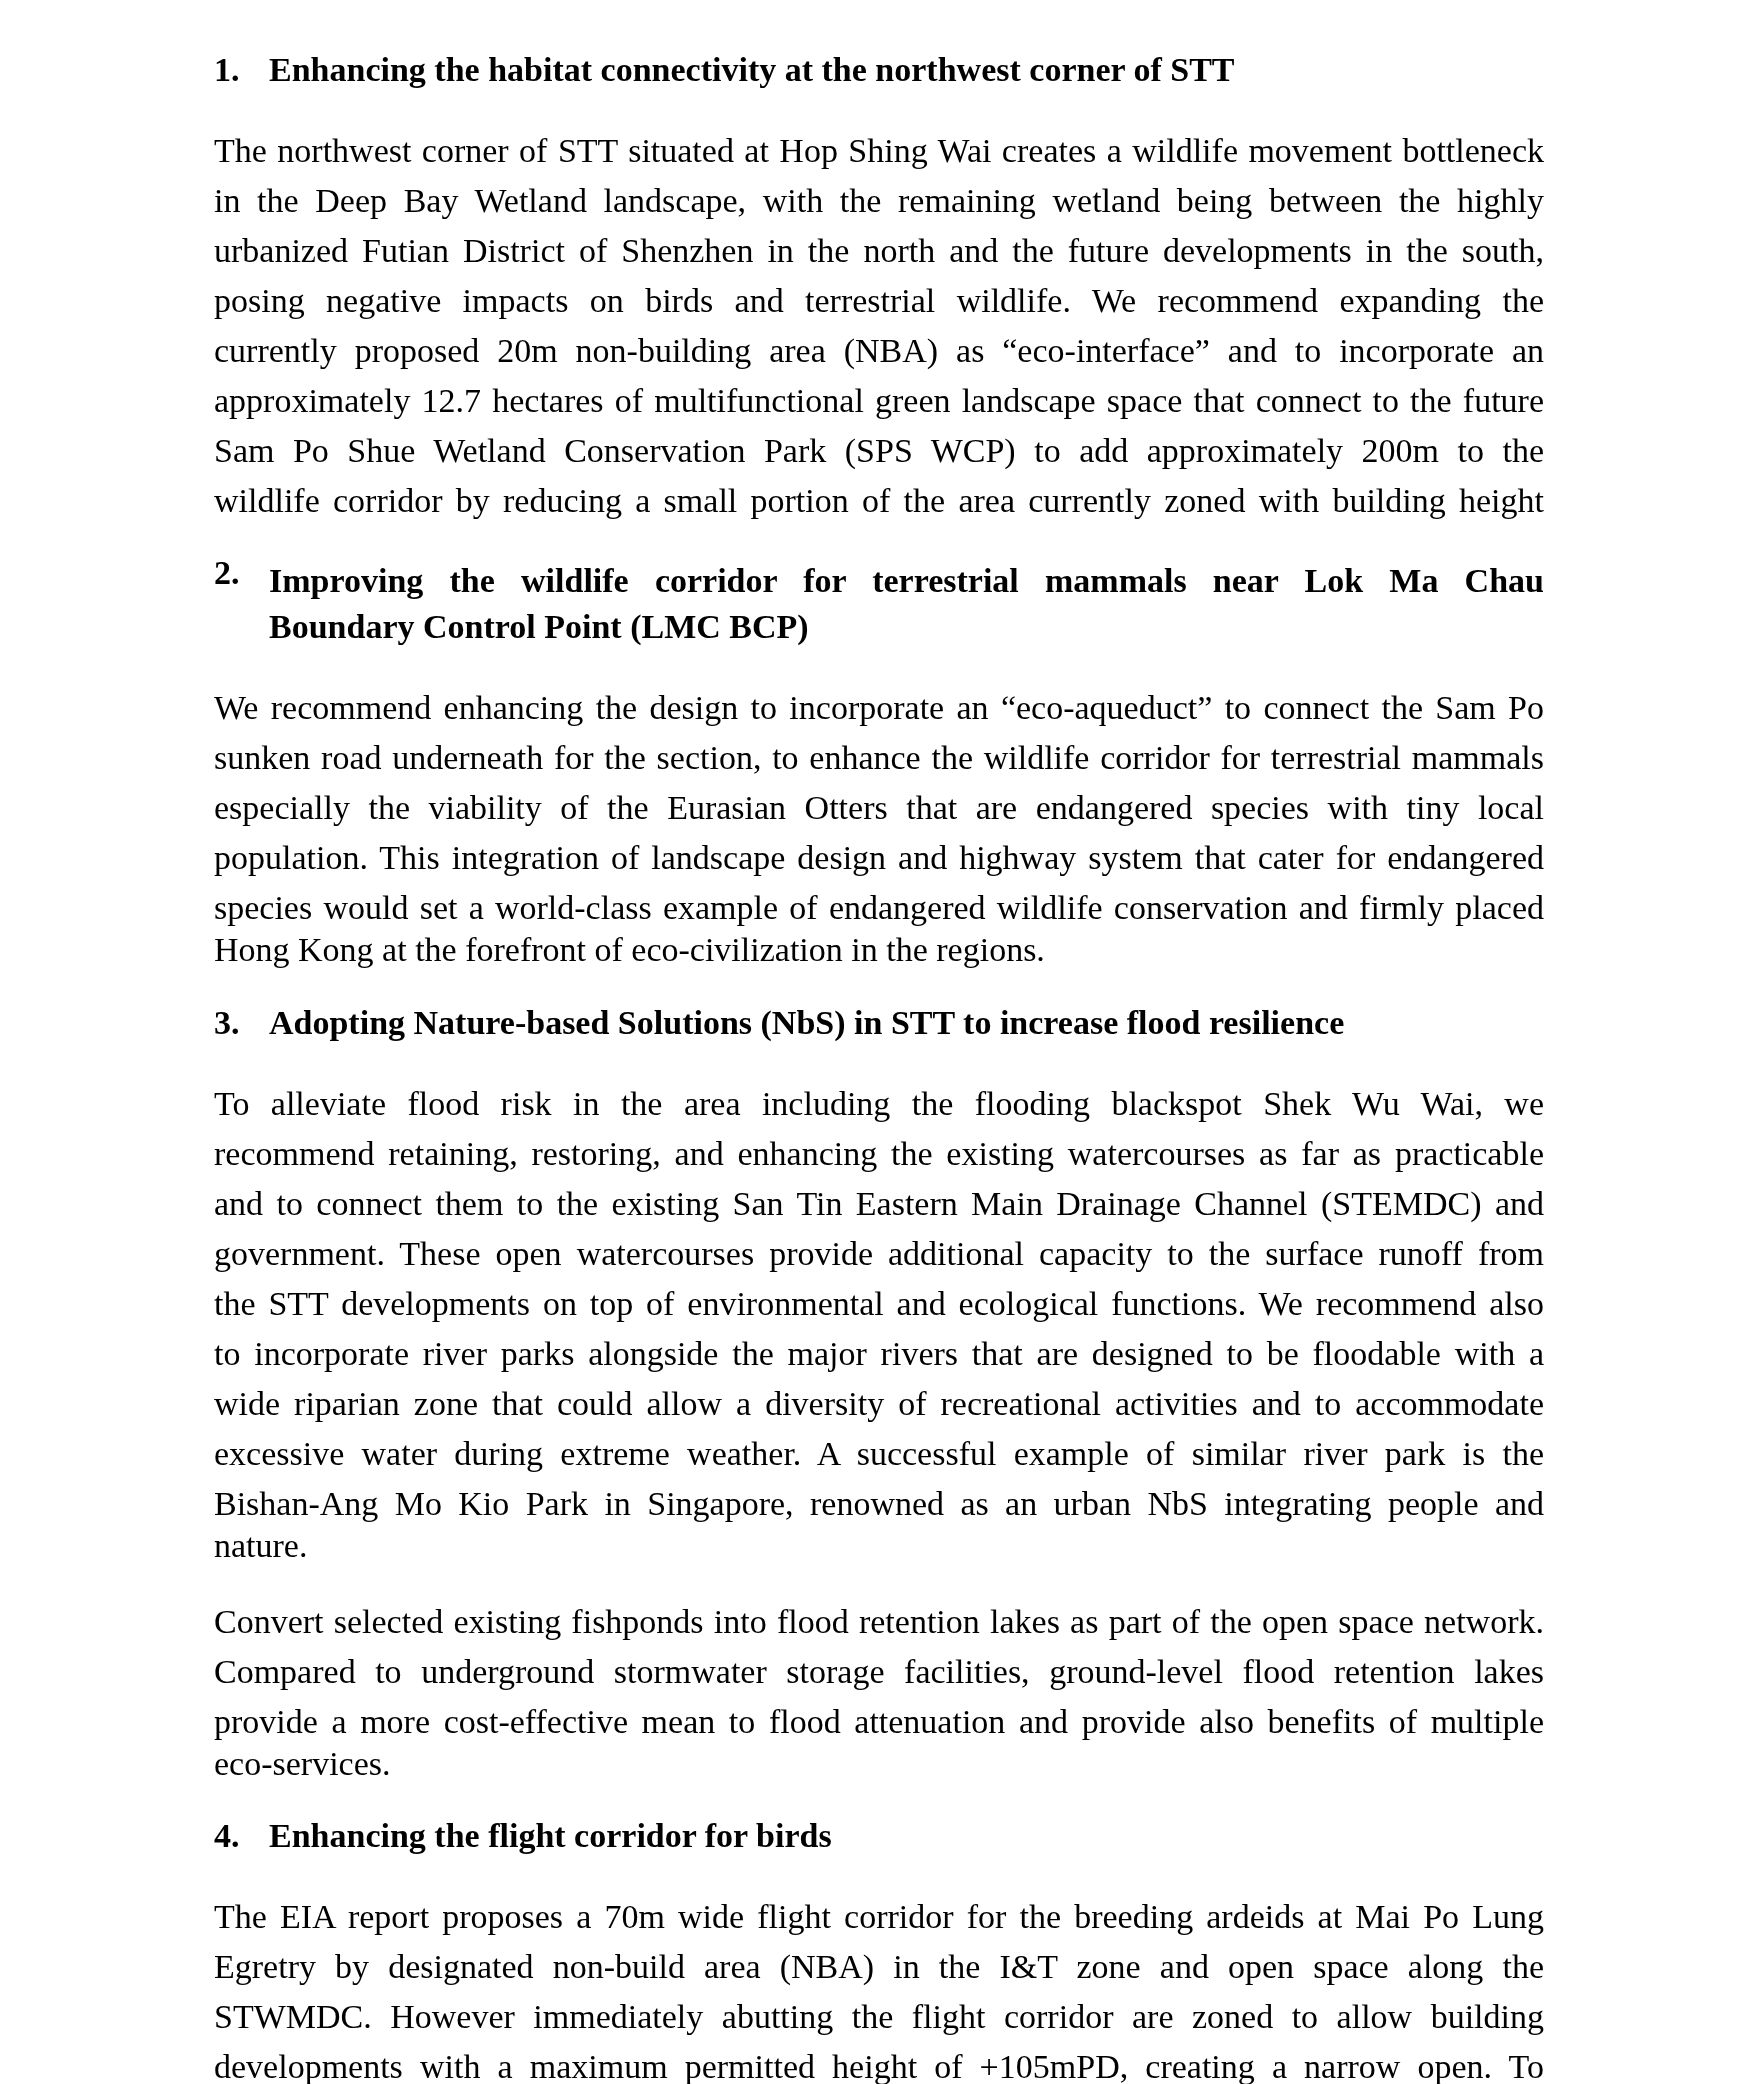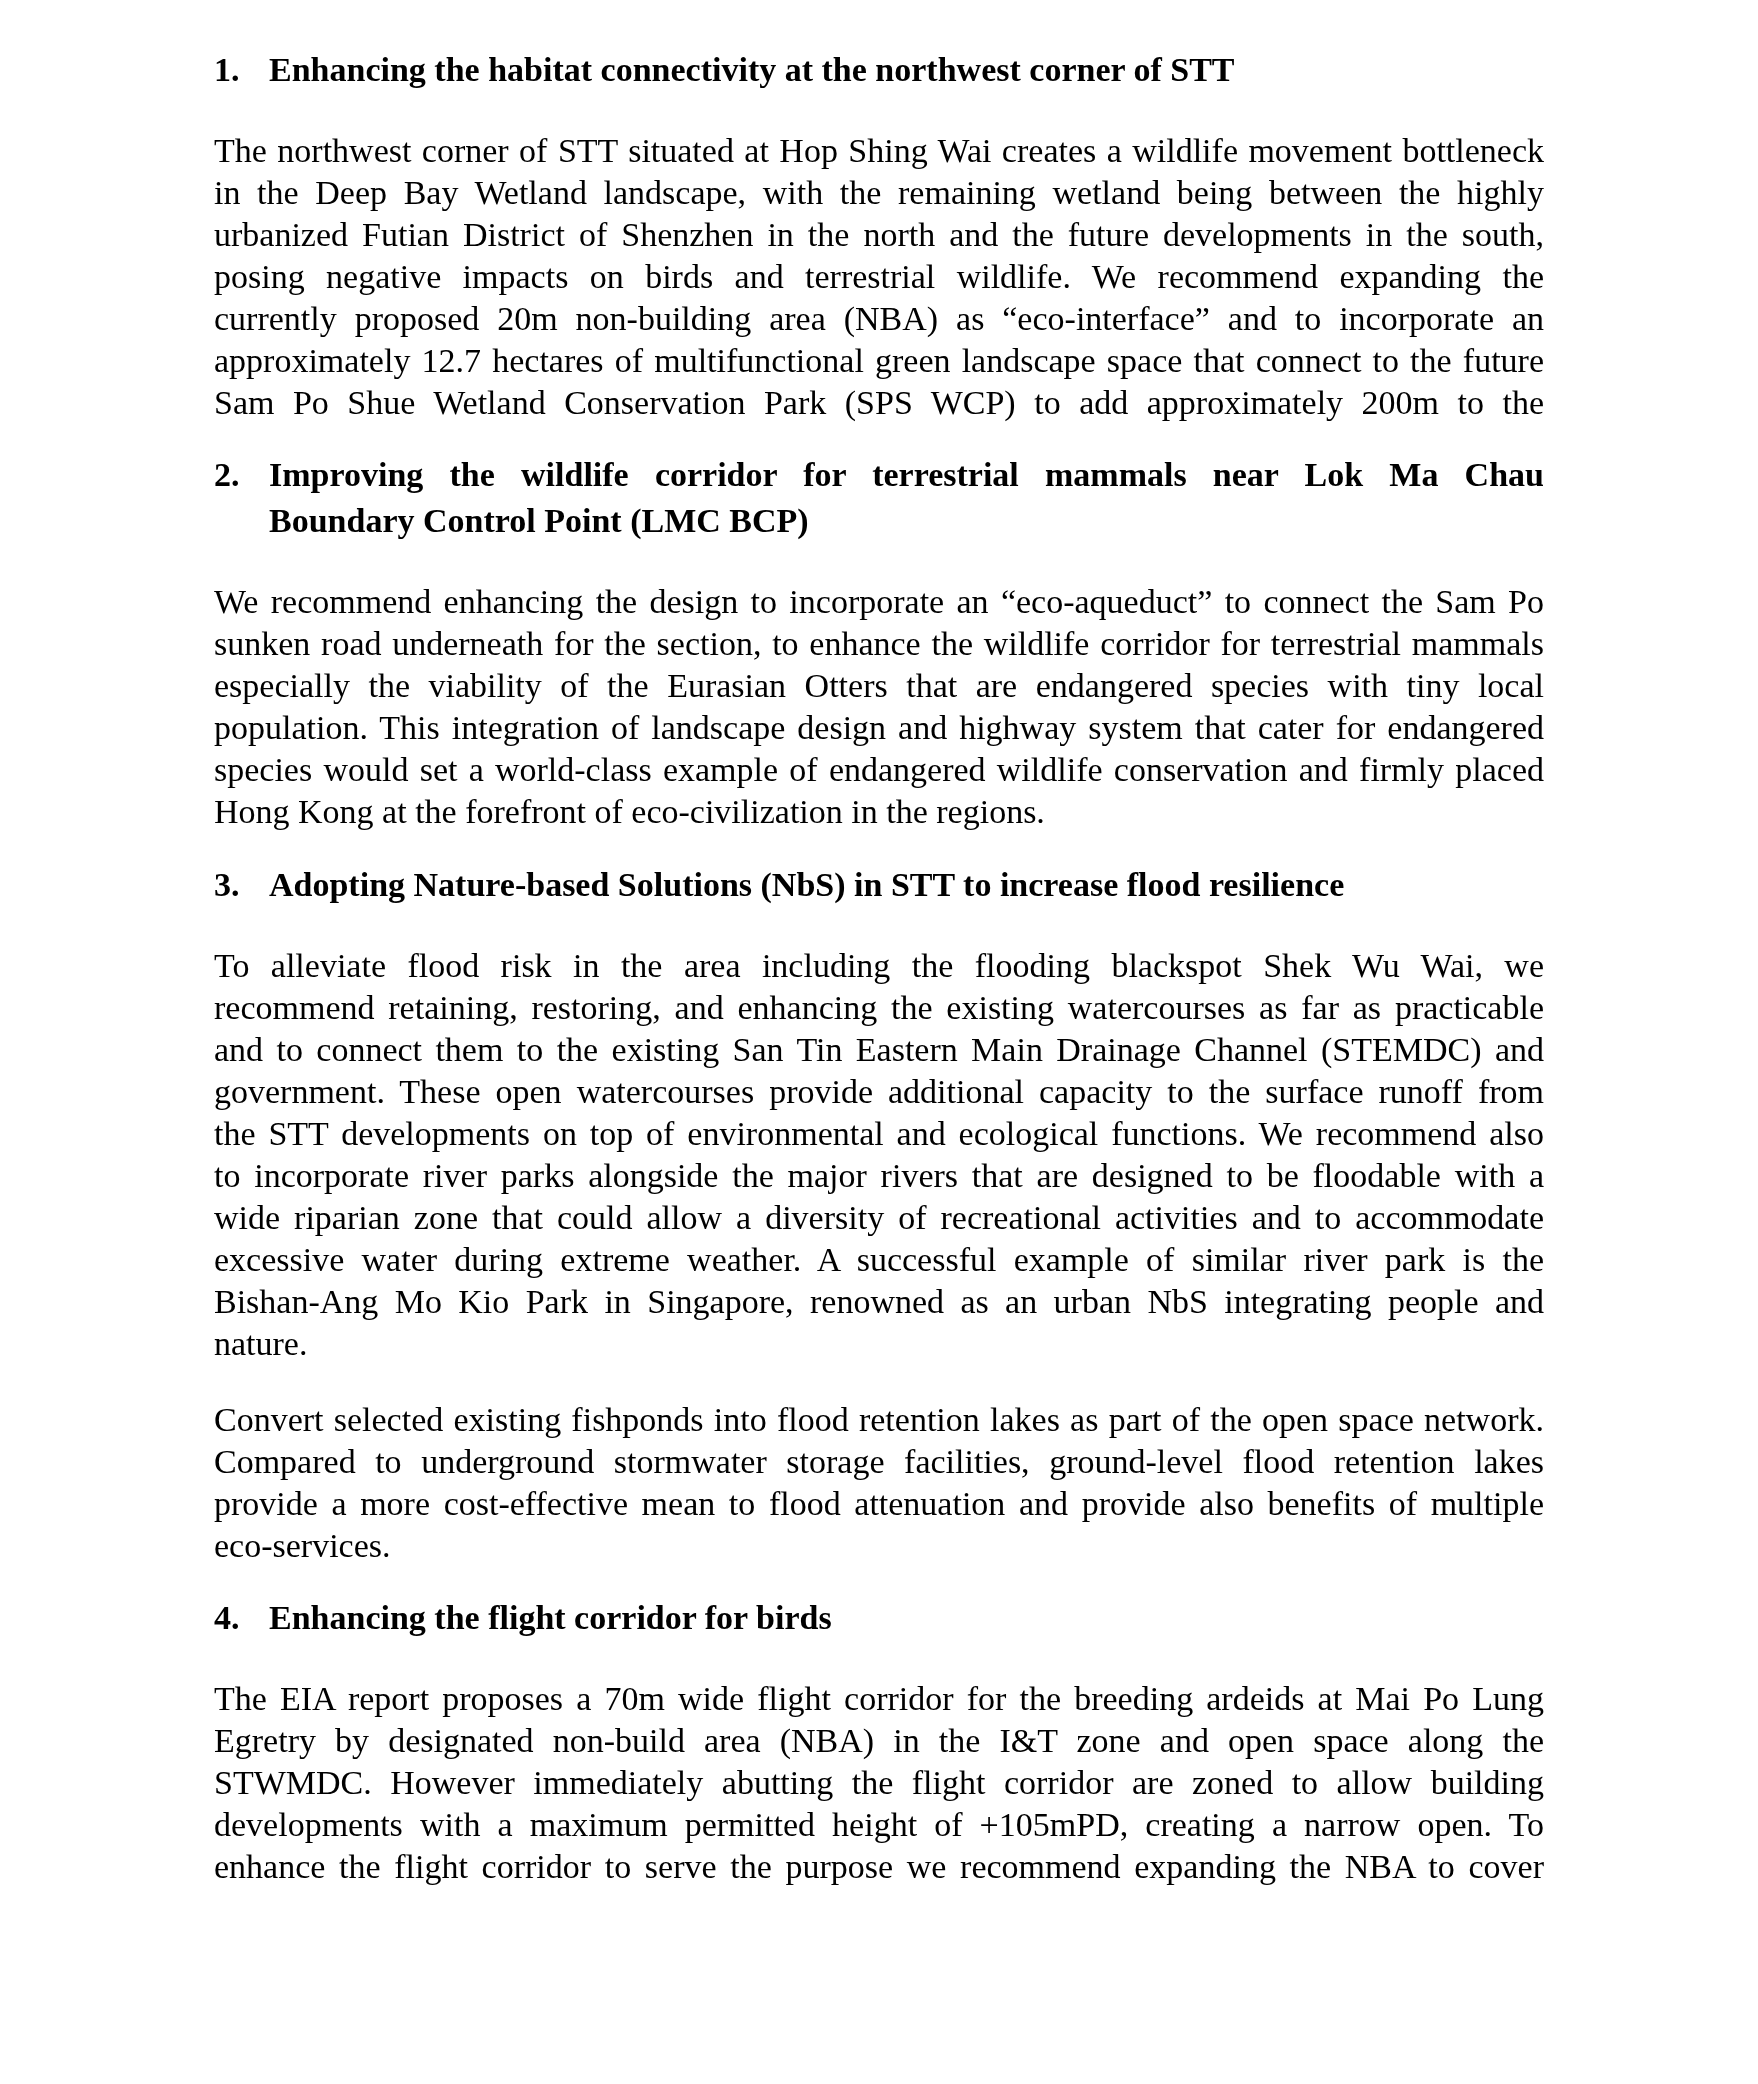--- a/index.html
+++ b/index.html
@@ -41,20 +41,21 @@
   .para + .para {
     margin-top: 34px;
   }
   .tline {
     text-align: justify;
     text-align-last: left;
   }
   .tline.just {
     text-align: justify;
     text-align-last: justify;
+    margin-top: 8px;
   }
 </style>
 </head>
 <body>
 
 <div class="page" id="doc-root">
     <div class="doc-section">
       <div class="section-heading">
         <span class="hnum">1.</span>
         <span class="htext">
@@ -62,20 +63,21 @@
         </span>
       </div>
       <div class="para">
         <div class="tline just">The northwest corner of STT situated at Hop Shing Wai creates a wildlife movement bottleneck</div>
         <div class="tline just">in the Deep Bay Wetland landscape, with the remaining wetland being between the highly</div>
         <div class="tline just">urbanized Futian District of Shenzhen in the north and the future developments in the south,</div>
         <div class="tline just">posing negative impacts on birds and terrestrial wildlife. We recommend expanding the</div>
         <div class="tline just">currently proposed 20m non-building area (NBA) as “eco-interface” and to incorporate an</div>
         <div class="tline just">approximately 12.7 hectares of multifunctional green landscape space that connect to the future</div>
         <div class="tline just">Sam Po Shue Wetland Conservation Park (SPS WCP) to add approximately 200m to the</div>
+        <div class="tline just">wildlife corridor by reducing a small portion of the area currently zoned with building height</div>
       </div>
     </div>
     <div class="doc-section">
       <div class="section-heading">
         <span class="hnum">2.</span>
         <span class="htext">
           <div class="tline just">Improving the wildlife corridor for terrestrial mammals near Lok Ma Chau</div>
           <div class="tline">Boundary Control Point (LMC BCP)</div>
         </span>
       </div>

